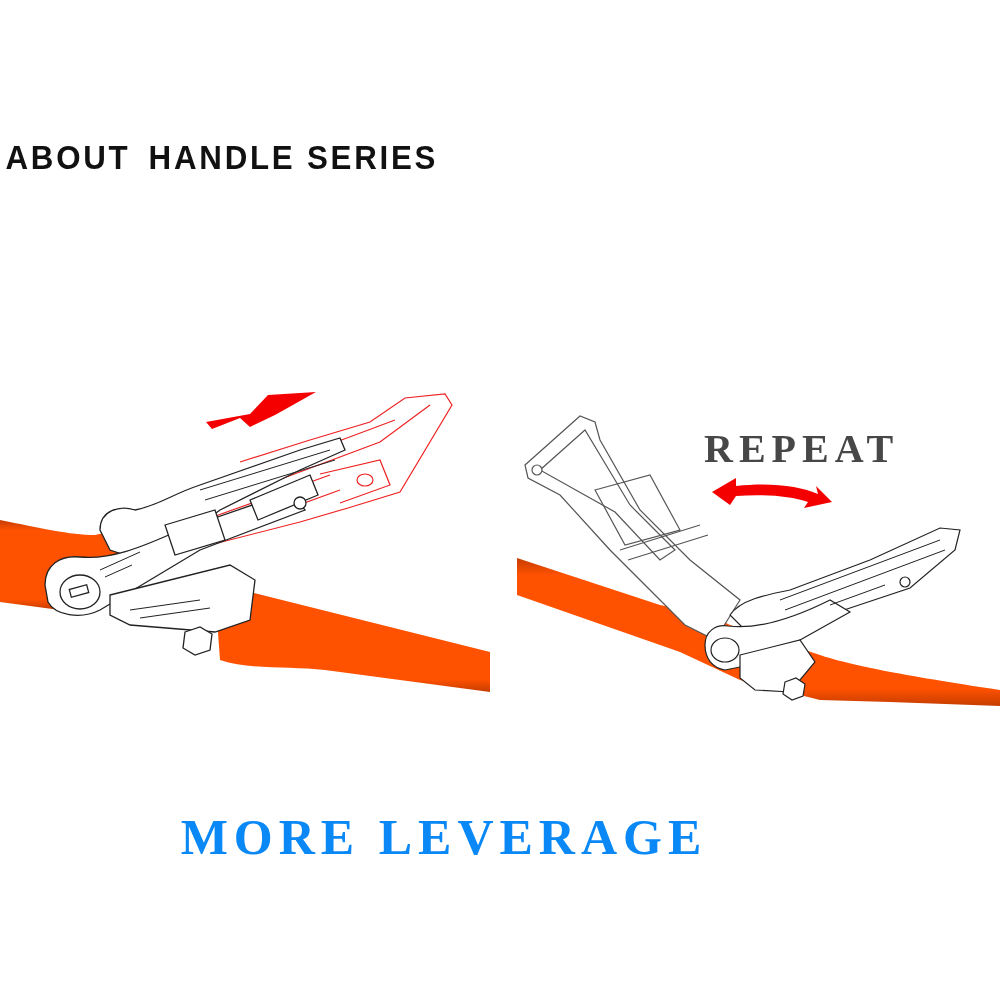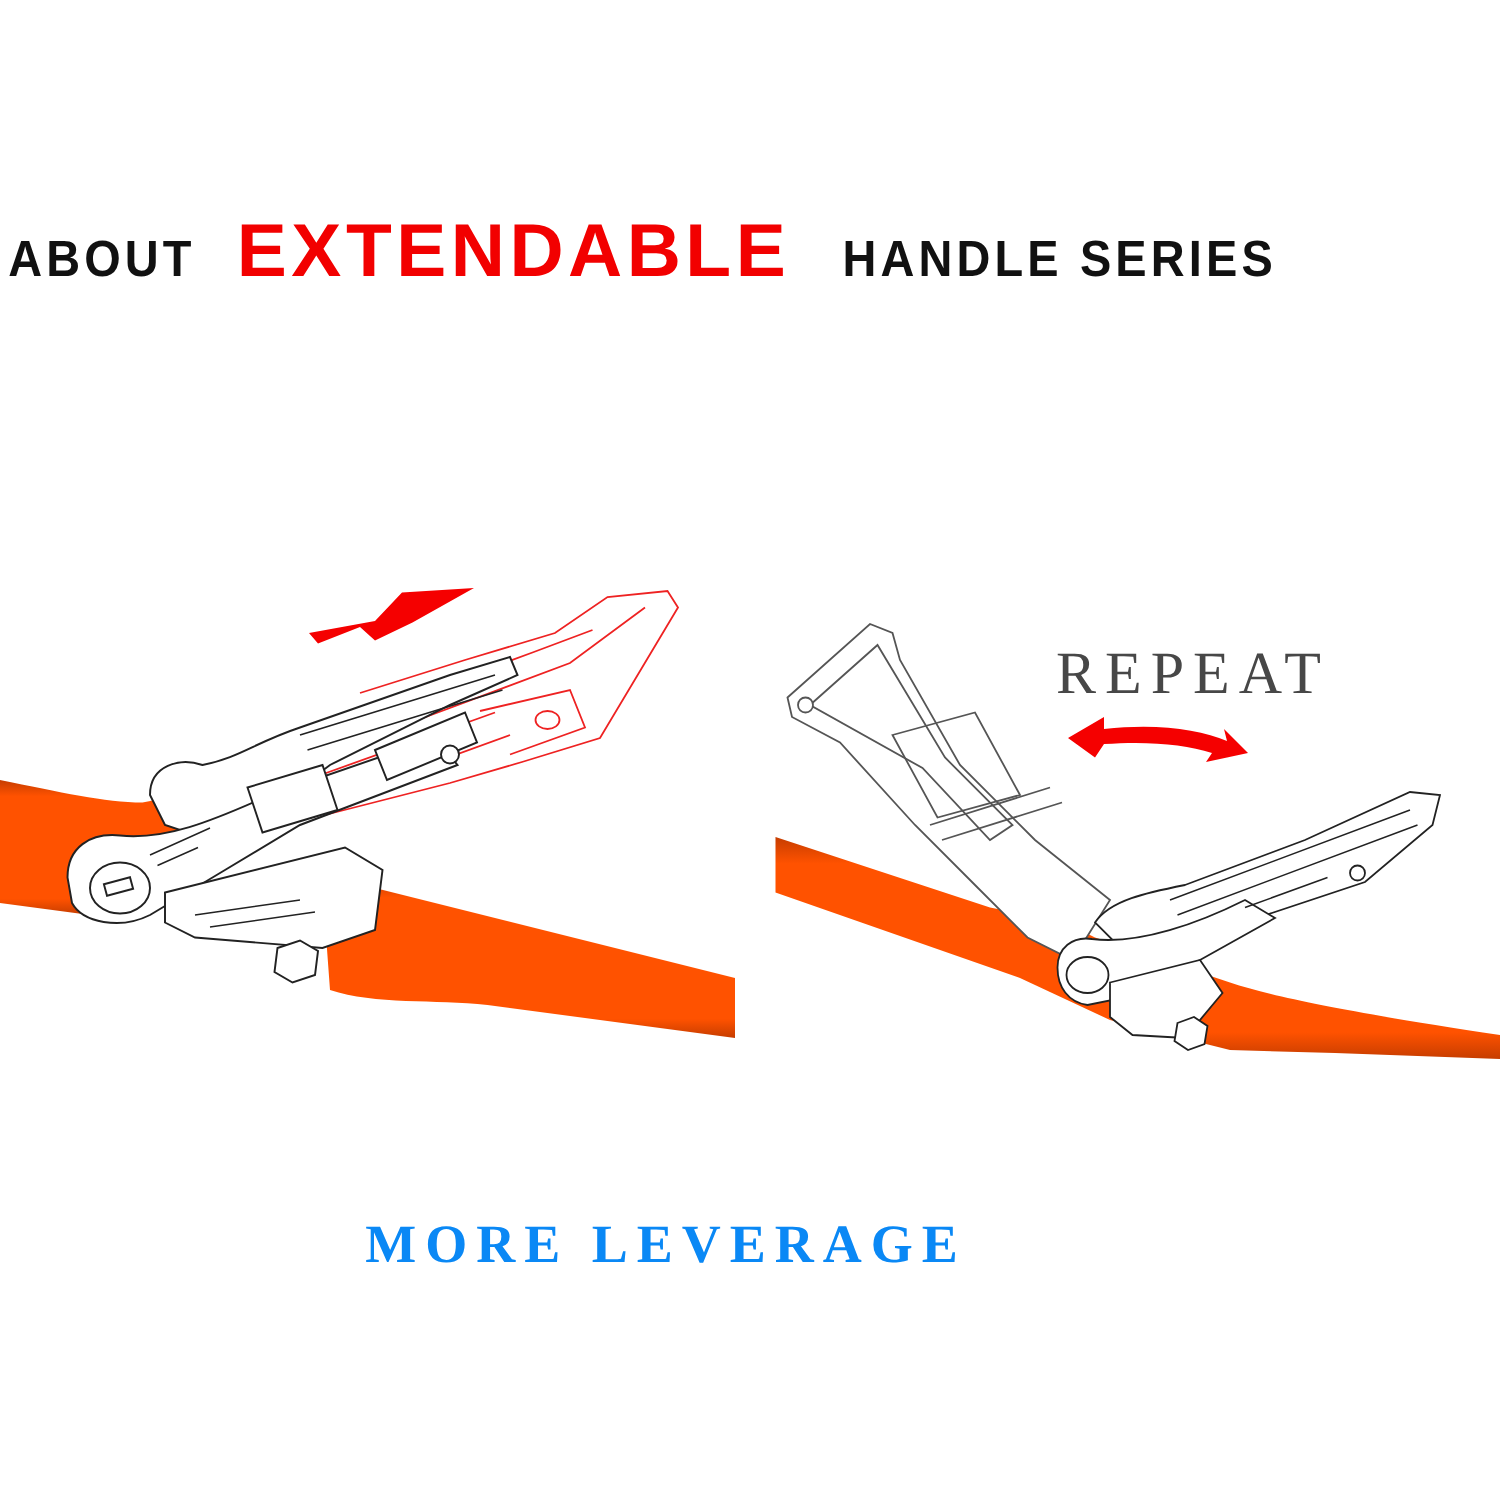--- a/index.html
+++ b/index.html
@@ -9,35 +9,34 @@
     display: flex; align-items: baseline; justify-content: flex-start;
     padding-right: 8px; box-sizing: border-box; white-space: nowrap;
   }
   .hl-small { font-family: "Liberation Sans", "DejaVu Sans", sans-serif; font-weight: 700; font-size: 34px; letter-spacing: 3px; color: #111111; transform: scaleX(0.92); }
   .hl-big { font-family: "Liberation Sans", "DejaVu Sans", sans-serif; font-weight: 700; font-size: 50px; letter-spacing: 3px; color: #f20000; margin: 0 22px; }
   .figure { position: absolute; }
   .fig-left { left: 0; top: 370px; width: 500px; height: 330px; }
   .fig-right { left: 500px; top: 400px; width: 500px; height: 320px; }
   .repeat {
     position: absolute; left: 704px; top: 425px;
-    font-family: "Liberation Serif", "DejaVu Serif", serif; font-weight: 400;
+    font-family: "Liberation Serif", "DejaVu Serif", serif; font-weight: 700;
     font-size: 40px; letter-spacing: 6px; color: #474747;
   }
   .footer {
     position: absolute; left: 0; width: 888px; top: 808px; text-align: center;
     font-family: "Liberation Serif", "DejaVu Serif", serif; font-weight: 700;
-    font-size: 36px; letter-spacing: 6px; color: #0a88f5;
+    font-size: 50px; letter-spacing: 6px; color: #0a88f5;
   }
 </style>
 </head>
 <body>
 
 <div class="headline">
   <span class="hl-small">ABOUT</span>
-  <span class="hl-big">EXTENDABLE</span>
   <span class="hl-small">HANDLE SERIES</span>
 </div>
 
 <div class="figure fig-left">
   <svg width="500" height="330" viewBox="0 0 500 330" xmlns="http://www.w3.org/2000/svg">
     <defs>
       <linearGradient id="strapL" x1="0" y1="0" x2="0" y2="1">
         <stop offset="0" stop-color="#c63d00"></stop>
         <stop offset="0.12" stop-color="#ff5200"></stop>
         <stop offset="0.88" stop-color="#ff5200"></stop>

